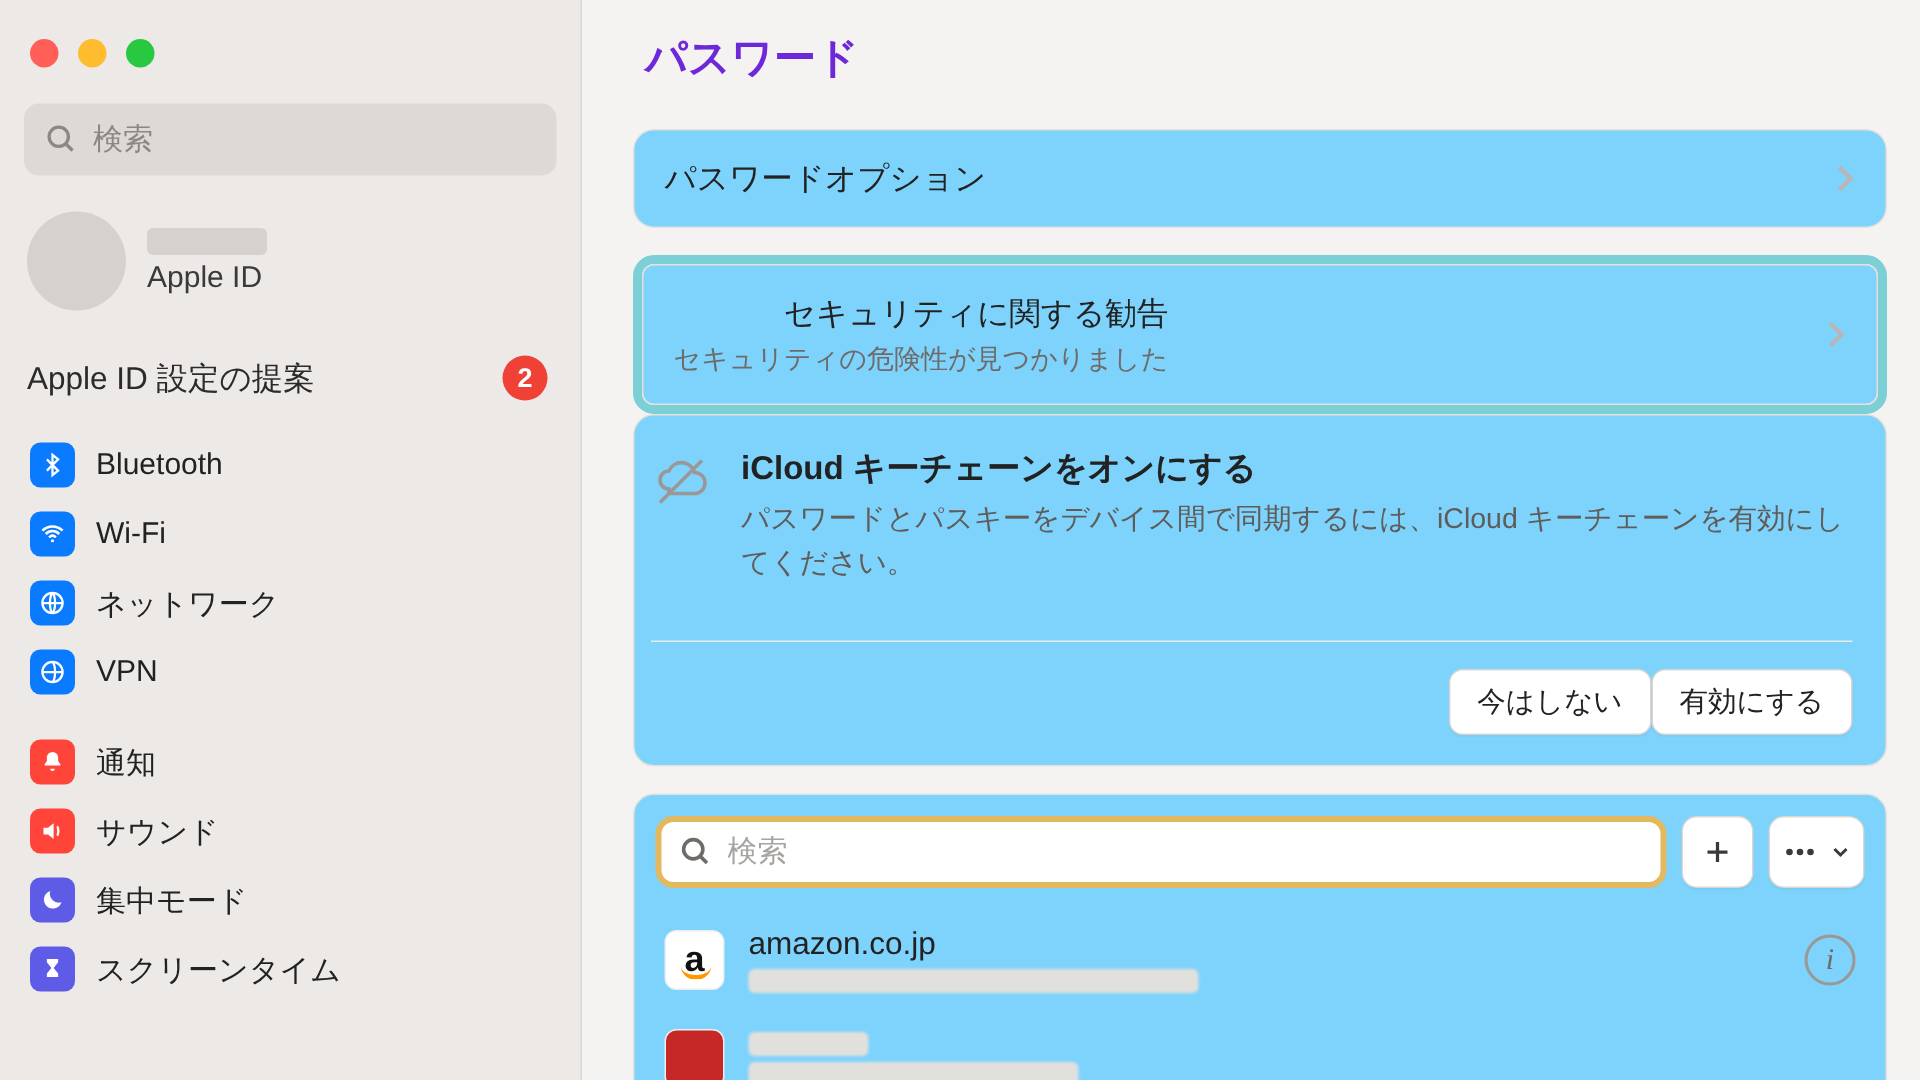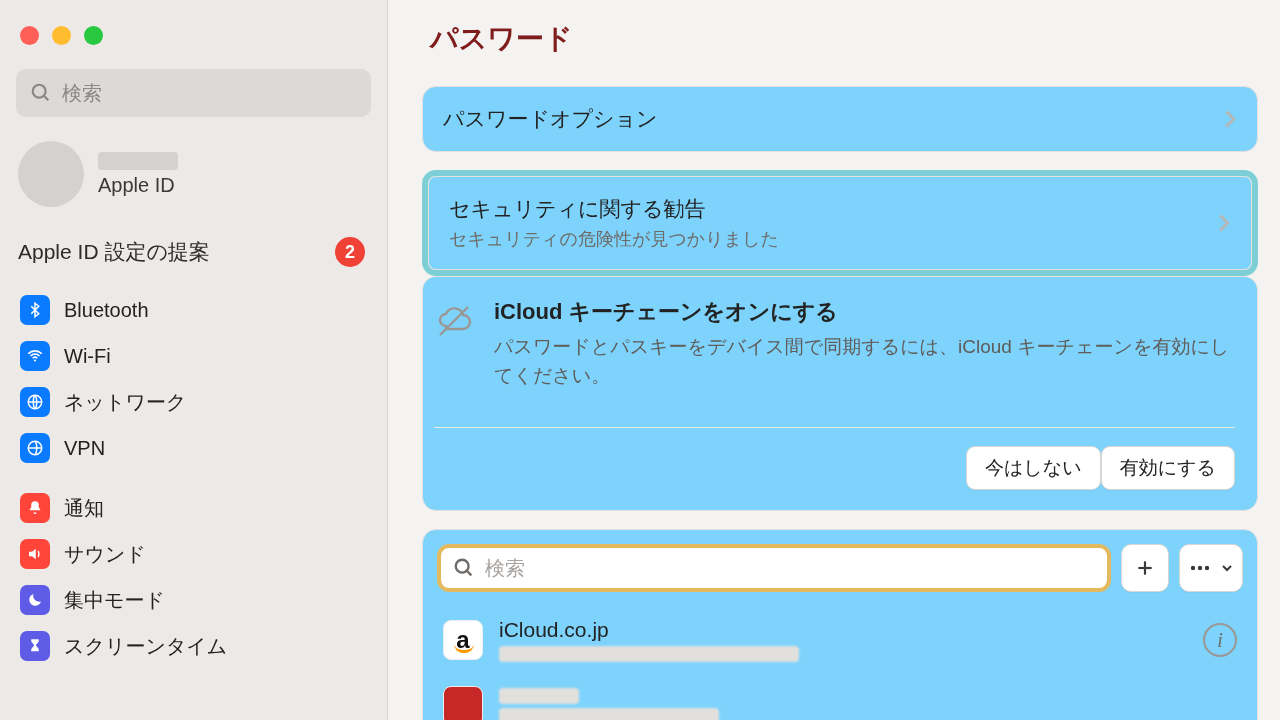--- a/index.html
+++ b/index.html
@@ -41,30 +41,30 @@
   .ic-net    { background: #0a7bff; }
   .ic-vpn    { background: #0a7bff; }
   .ic-noti   { background: #ff453a; }
   .ic-sound  { background: #ff453a; }
   .ic-focus  { background: #5e5ce6; }
   .ic-st     { background: #5e5ce6; }
   .nav-icon svg { width: 18px; height: 18px; }
 
   
   .main { flex: 1; height: 100%; overflow-y: auto; padding: 20px 22px 0 34px; }
-  .page-title { font-size: 28px; font-weight: 700; color: #7f1d1d; margin: 0 0 28px 8px; }
+  .page-title { font-size: 28px; font-weight: 700; color: #6d28d9; margin: 0 0 28px 8px; }
 
   .card { background: #7dd3fc; border: 1px solid #e3e0dd; border-radius: 14px; margin-bottom: 18px; }
   .row { display: flex; align-items: center; justify-content: space-between; padding: 18px 20px; font-size: 21px; color: #222; cursor: pointer; }
   .row .chev { color: #b8b5b2; }
   .row-sub { display: flex; flex-direction: column; gap: 4px; }
   .row-sub .subtitle { font-size: 18px; color: #6e6b68; }
 
   .highlighted { border: 6px solid #7ccfd4; border-radius: 14px; padding: 0; }
-  .highlighted .card { border: 1px solid #e3e0dd; margin: 0; border-radius: 8px; }
+  .highlighted .card { border: 1px solid #e3e0dd; margin: 0; border-radius: 8px; text-align: right; }
 
   .keychain-card { padding: 20px 22px 20px 11px; }
   .kc-top { display: flex; gap: 20px; }
   .kc-icon { width: 40px; height: 40px; color: #9a9794; flex-shrink: 0; margin-top: 4px; }
   .kc-text .kc-title { font-size: 22px; font-weight: 600; color: #222; margin-bottom: 6px; }
   .kc-text .kc-desc  { font-size: 19px; color: #5f5c59; line-height: 1.5; }
   .kc-actions { display: flex; justify-content: flex-end; margin-top: 37px; padding-left: 60px; border-top: 1px solid #eceae7; padding-top: 18px; }
   .btn { background: #fff; border: 1px solid #d9d6d3; border-radius: 9px; padding: 8px 18px; font-size: 19px; color: #222; cursor: pointer; box-shadow: 0 1px 1px rgba(0,0,0,.04); }
 
   .list-card { padding: 14px 14px 0 14px; }
@@ -274,21 +274,21 @@
           </svg>
         <svg width="12" height="12" viewBox="0 0 12 12" fill="none" stroke="#3a3a3a" stroke-width="2">
             <path d="M2 4l4 4 4-4"></path>
           </svg>
       </div>
     </div>
 
     <div class="pw-item">
       <div class="fav amazon">a</div>
       <div class="pw-text">
-        <span class="pw-site">iCloud.co.jp</span>
+        <span class="pw-site">amazon.co.jp</span>
         <span class="pw-user"></span>
       </div>
       <div class="info-btn">i</div>
     </div>
 
     <div class="pw-item">
       <div class="fav red"></div>
       <div class="pw-text">
         <span class="pw-user" style="width:80px"></span>
         <span class="pw-user" style="width:220px"></span>

